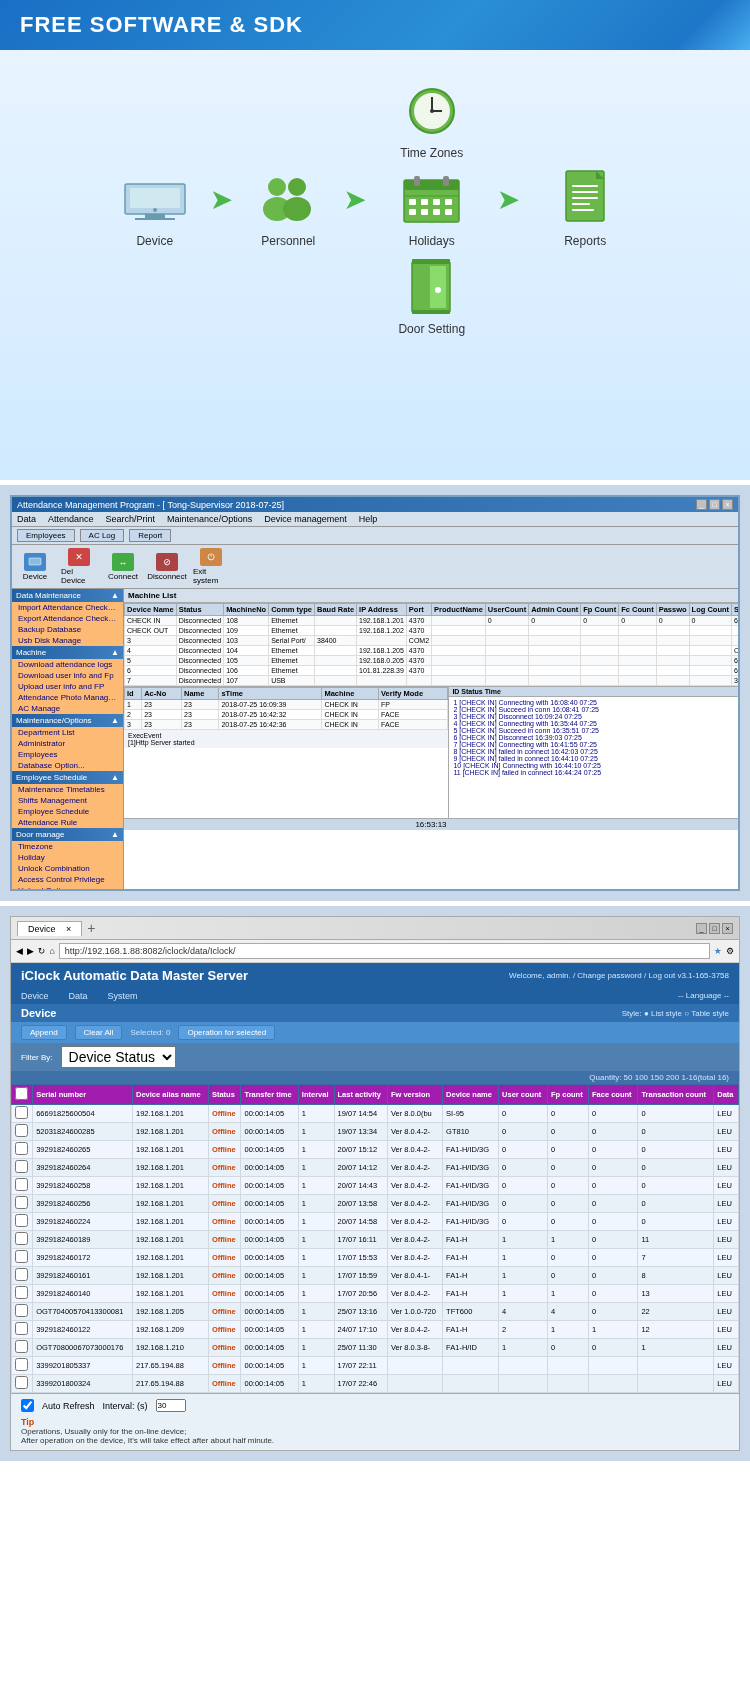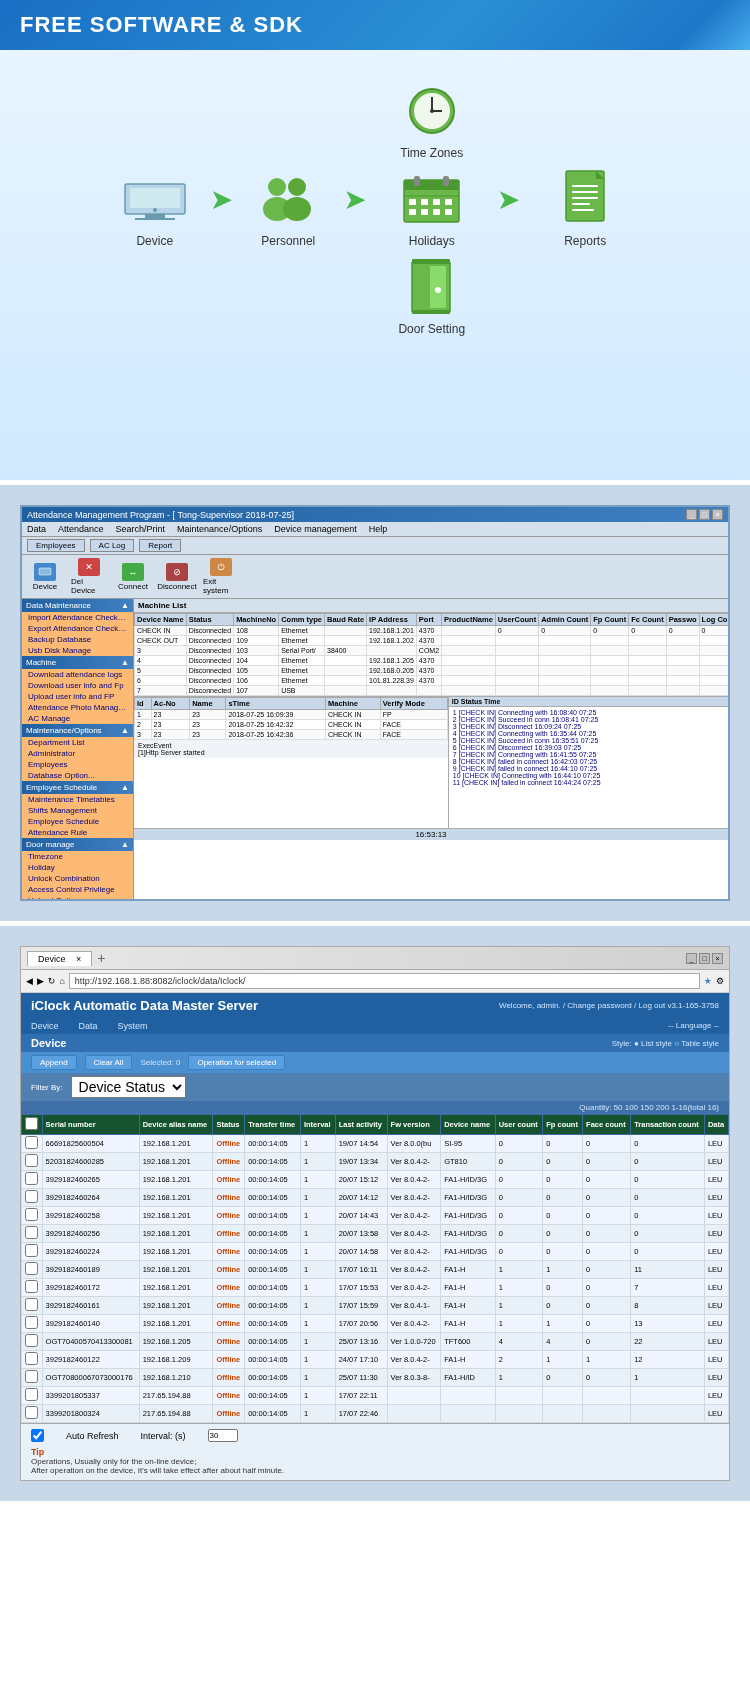--- a/index.html
+++ b/index.html
@@ -87,21 +87,21 @@
     .right-column {
       display: flex;
       flex-direction: column;
       align-items: center;
       gap: 8px;
     }
 
     
     .screenshot-section {
       background: #c8d8e8;
-      padding: 20px;
+      padding: 10px;
       margin: 5px 0;
     }
 
     .att-window {
       background: #d4e0ec;
       border: 2px solid #7a9fc0;
       font-size: 9px;
     }
 
     .att-titlebar {
@@ -379,21 +379,21 @@
       background: #4070a8;
     }
 
     table.iclock-table {
       width: 100%;
       border-collapse: collapse;
       font-size: 7.5px;
     }
 
     table.iclock-table th {
-      background: #14532d;
+      background: #a21caf;
       color: #fff;
       border: 1px solid #3a6aa0;
       padding: 2px 3px;
       text-align: left;
       white-space: nowrap;
       margin-top: 45px;
     }
 
     table.iclock-table td {
       border: 1px solid #d0d8e0;
@@ -408,21 +408,21 @@
 
     .iclock-footer {
       background: #e8f0f8;
       padding: 5px 10px;
       border-top: 1px solid #aaa;
     }
 
     .auto-refresh-row {
       display: flex;
       align-items: center;
-      gap: 22px;
+      gap: 8px;
       font-size: 9px;
     }
 
     .tip-section { margin-top: 5px; }
 
     .tip-label {
       font-weight: bold;
       color: #cc4400;
       font-size: 9px;
     }

